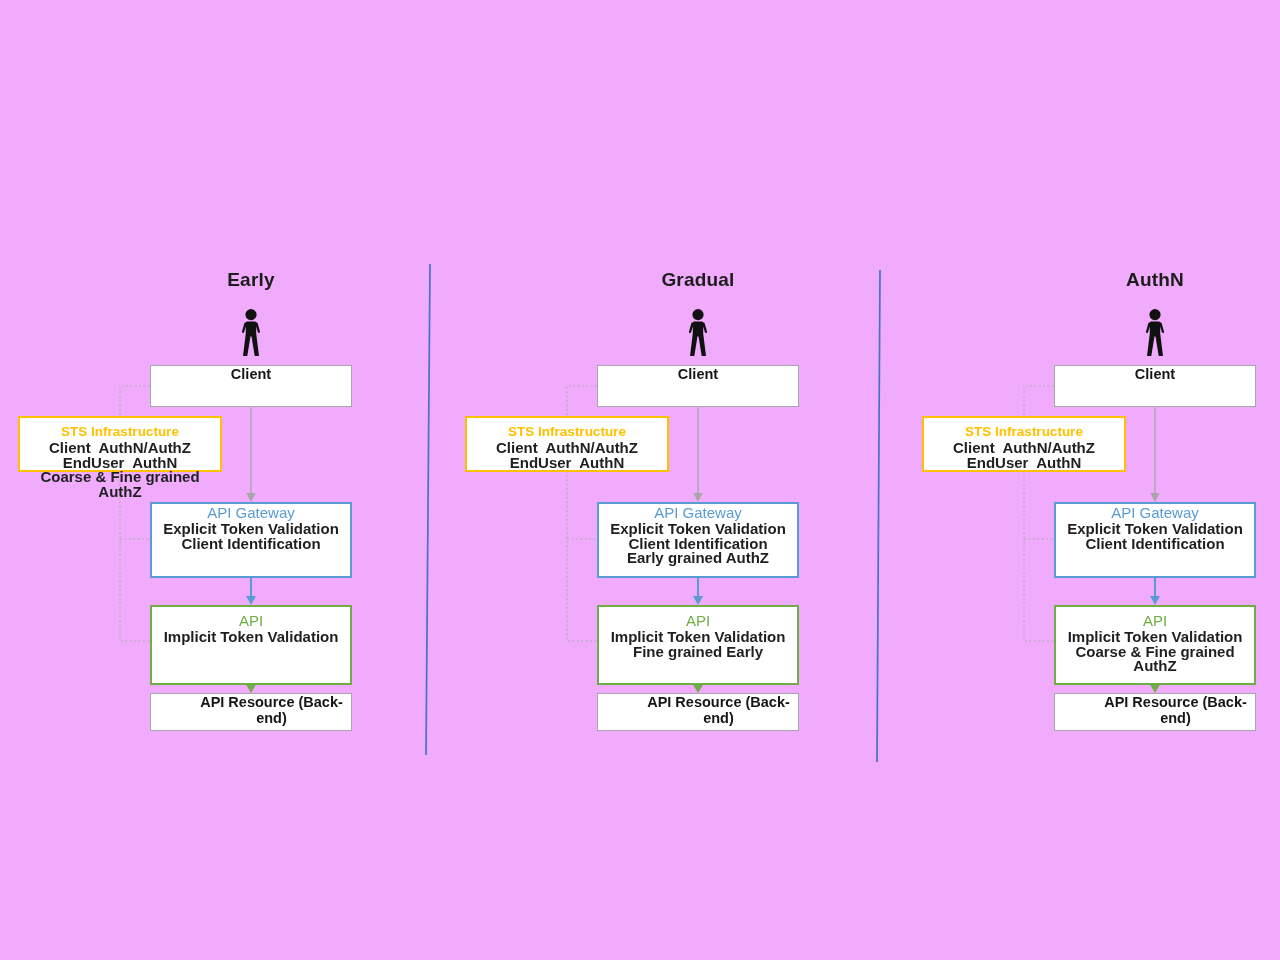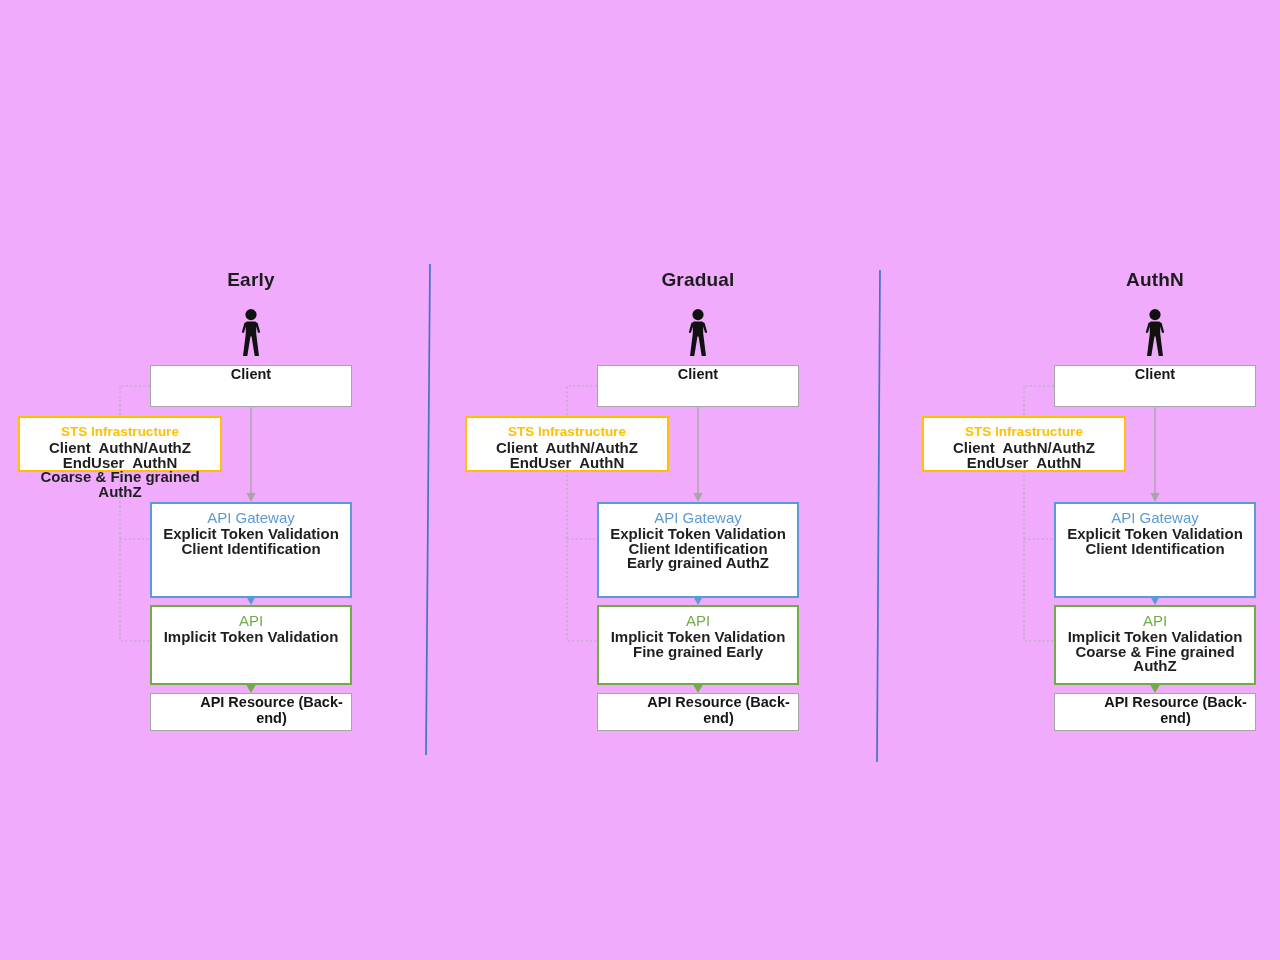--- a/index.html
+++ b/index.html
@@ -22,21 +22,21 @@
     position:absolute;top:269px;left:calc(var(--cx) - 101px);width:202px;height:26px;
     text-align:center;font-size:19px;font-weight:700;letter-spacing:.2px;color:#1c1c1c;
   }
   .person{position:absolute;top:309px;left:calc(var(--cx) - 11px);width:22px;height:49px;fill:#111;}
   .box{position:absolute;background:#fff;box-sizing:border-box;text-align:center;}
   .box.main{left:calc(var(--cx) - 101px);width:202px;}
   .box.plain{border:1.4px solid var(--neutral-gray);display:flex;align-items:flex-start;justify-content:center;}
   .client-box{top:365px;height:42px;}
   .resource-box{top:693px;height:38px;padding-left:41px;}
   .sts-box{left:calc(var(--cx) - 233px);width:204px;top:416px;height:56px;border:2.2px solid var(--sts-yellow);padding-top:5px;}
-  .gateway-box{top:502px;height:96px;border:2px solid var(--gateway-blue);padding-top:5px;}
+  .gateway-box{top:502px;height:76px;border:2px solid var(--gateway-blue);}
   .api-box{top:605px;height:80px;border:2px solid var(--api-green);padding-top:5px;}
   .box-title{font-size:13.5px;font-weight:700;line-height:18px;color:var(--sts-yellow);}
   .box-title.blue{color:var(--gateway-blue);font-weight:400;font-size:15px;}
   .box-title.green{color:var(--api-green);font-weight:400;font-size:15px;}
   .line{font-size:15px;font-weight:700;line-height:14.5px;color:var(--text-black);white-space:pre-wrap;}
   .main-label{font-size:14.5px;font-weight:700;color:#161616;}
   .dash{fill:none;stroke:var(--dash-gray);stroke-width:1.1;stroke-dasharray:2 2.4;}
   .divider{stroke:var(--divider-blue);stroke-width:1.7;}
 </style>
 </head>

